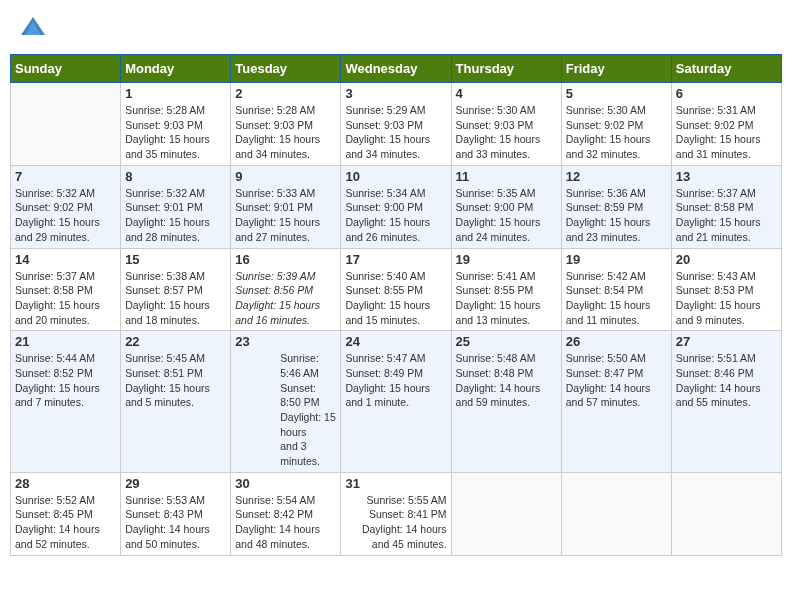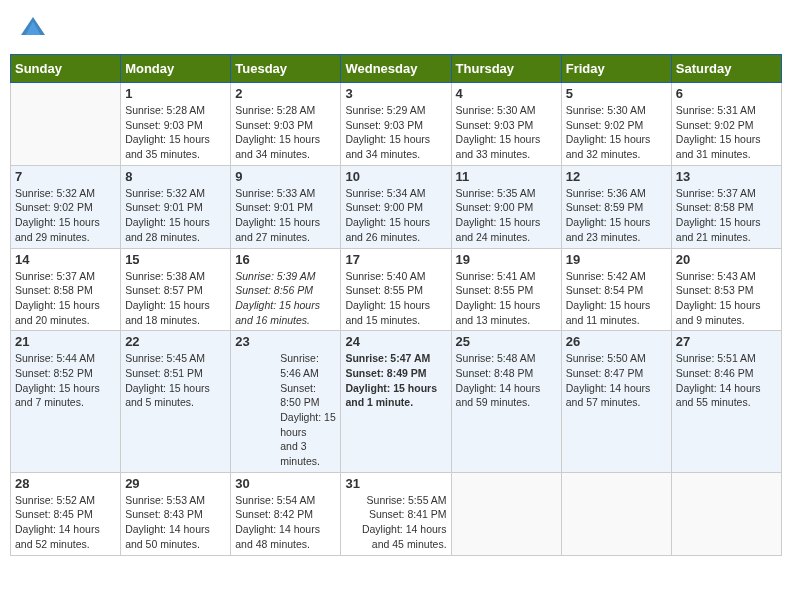--- a/index.html
+++ b/index.html
@@ -280,21 +280,21 @@
         </td>
         <td>
           <span class="day-num">23</span>
           <div class="day-info" style="white-space: pre-line; margin-left: 45px;">Sunrise: 5:46 AM
 Sunset: 8:50 PM
 Daylight: 15 hours
 and 3 minutes.</div>
         </td>
         <td>
           <span class="day-num">24</span>
-          <div class="day-info" style="white-space: pre-line; font-weight: bold;">Sunrise: 5:47 AM
+          <div class="day-info" style="white-space: pre-line;">Sunrise: 5:47 AM
 Sunset: 8:49 PM
 Daylight: 15 hours
 and 1 minute.</div>
         </td>
         <td>
           <span class="day-num">25</span>
           <div class="day-info" style="white-space: pre-line;">Sunrise: 5:48 AM
 Sunset: 8:48 PM
 Daylight: 14 hours
 and 59 minutes.</div>

